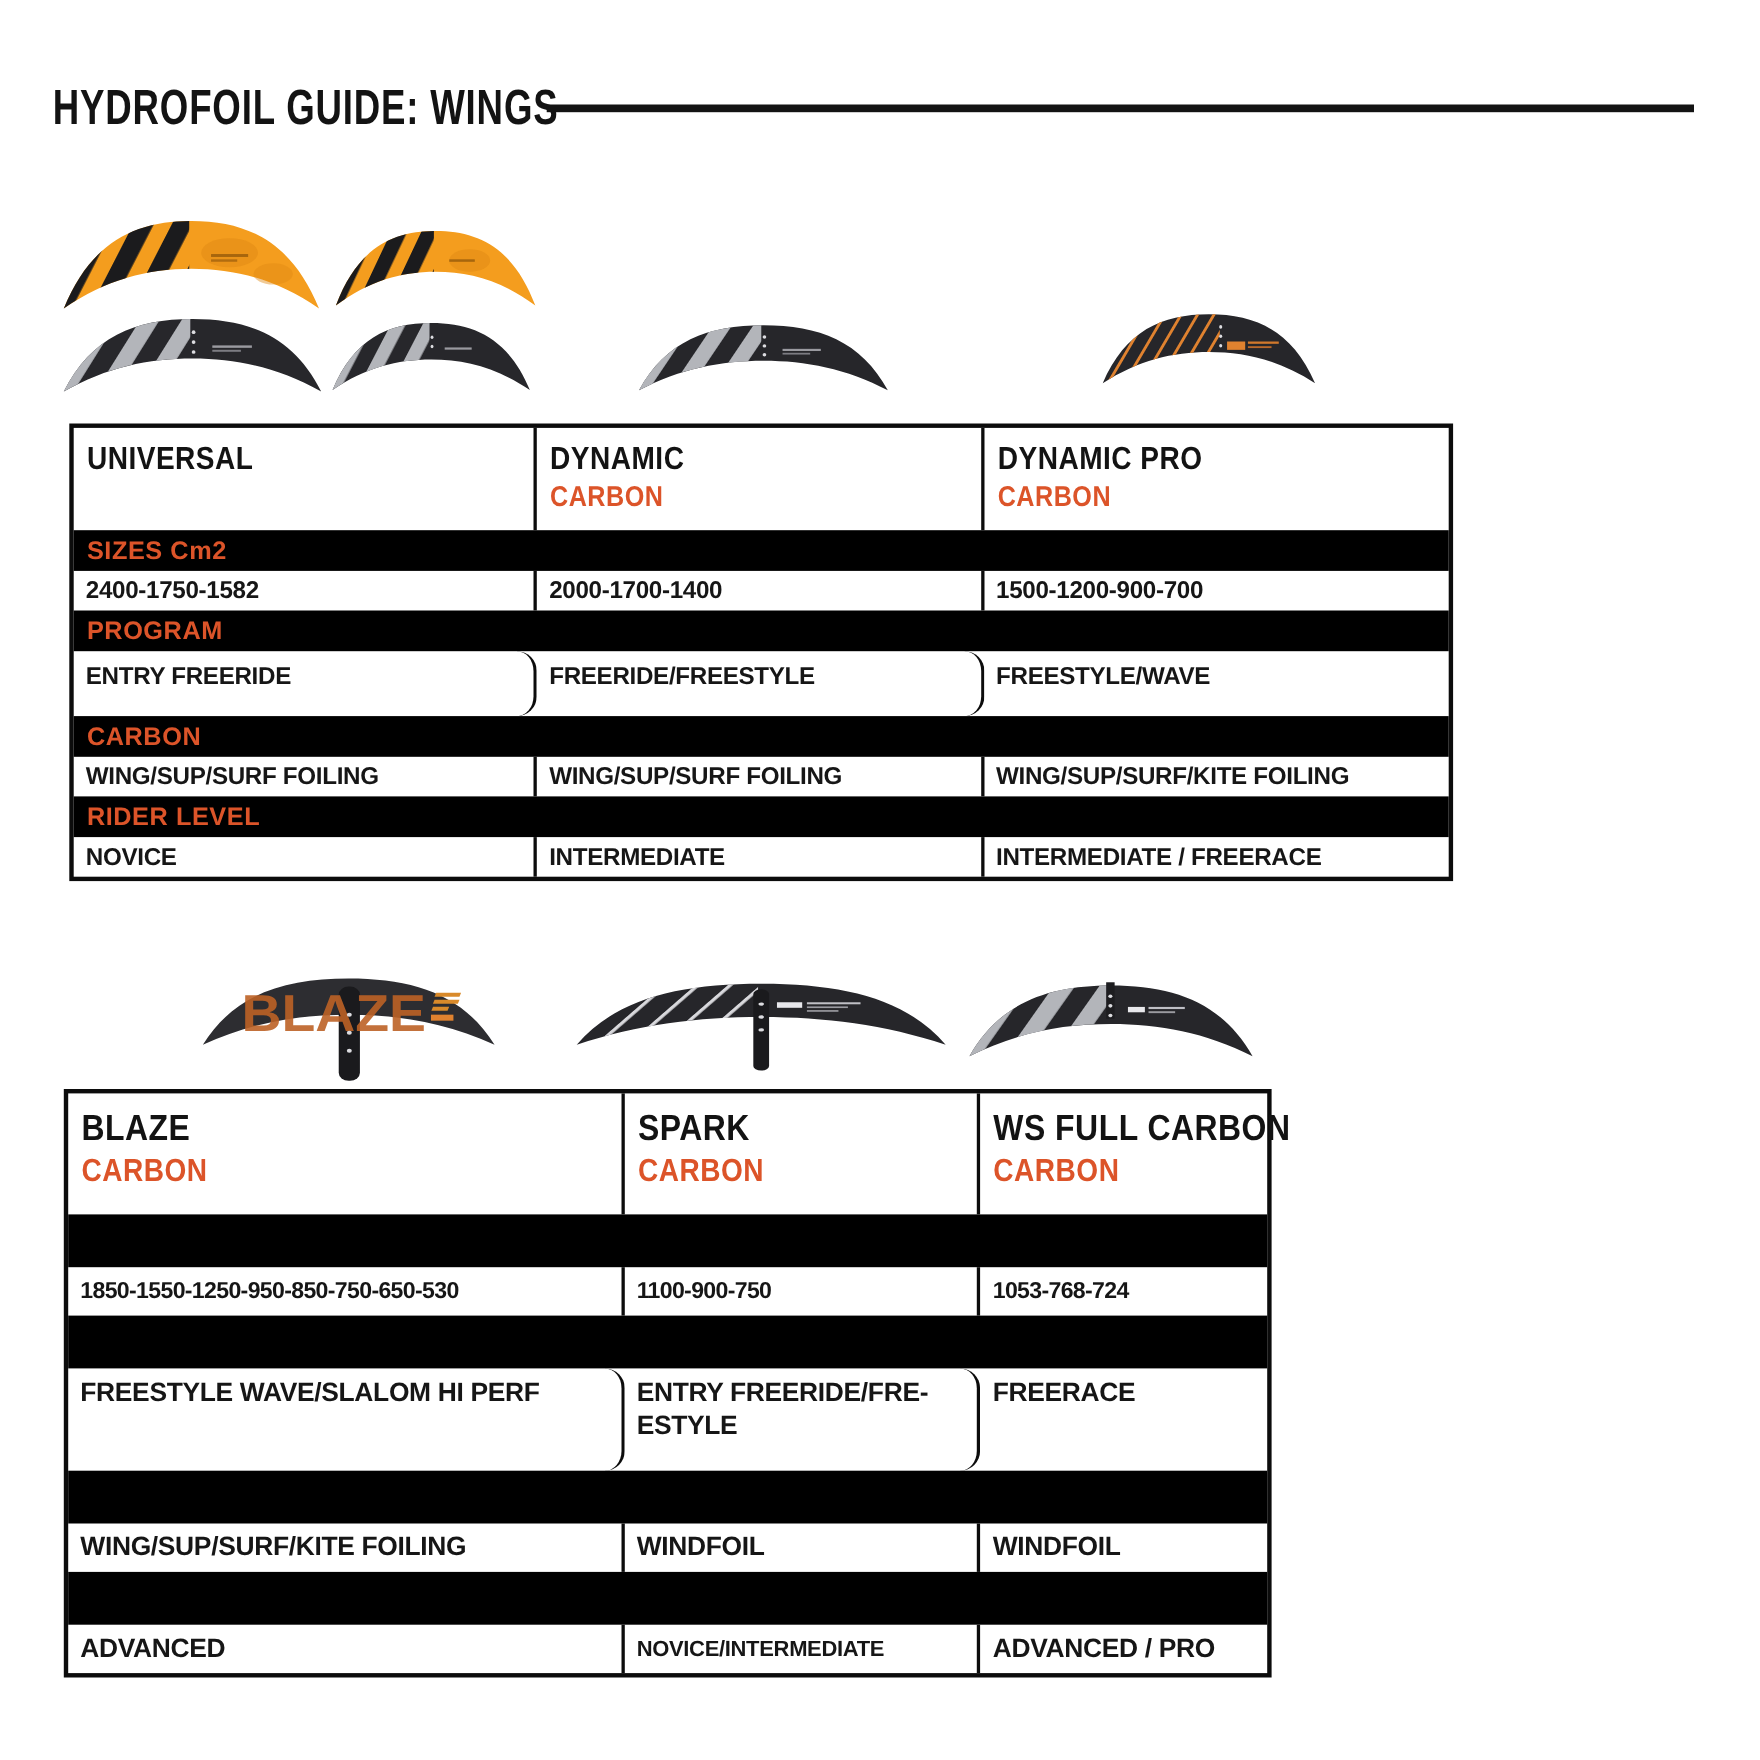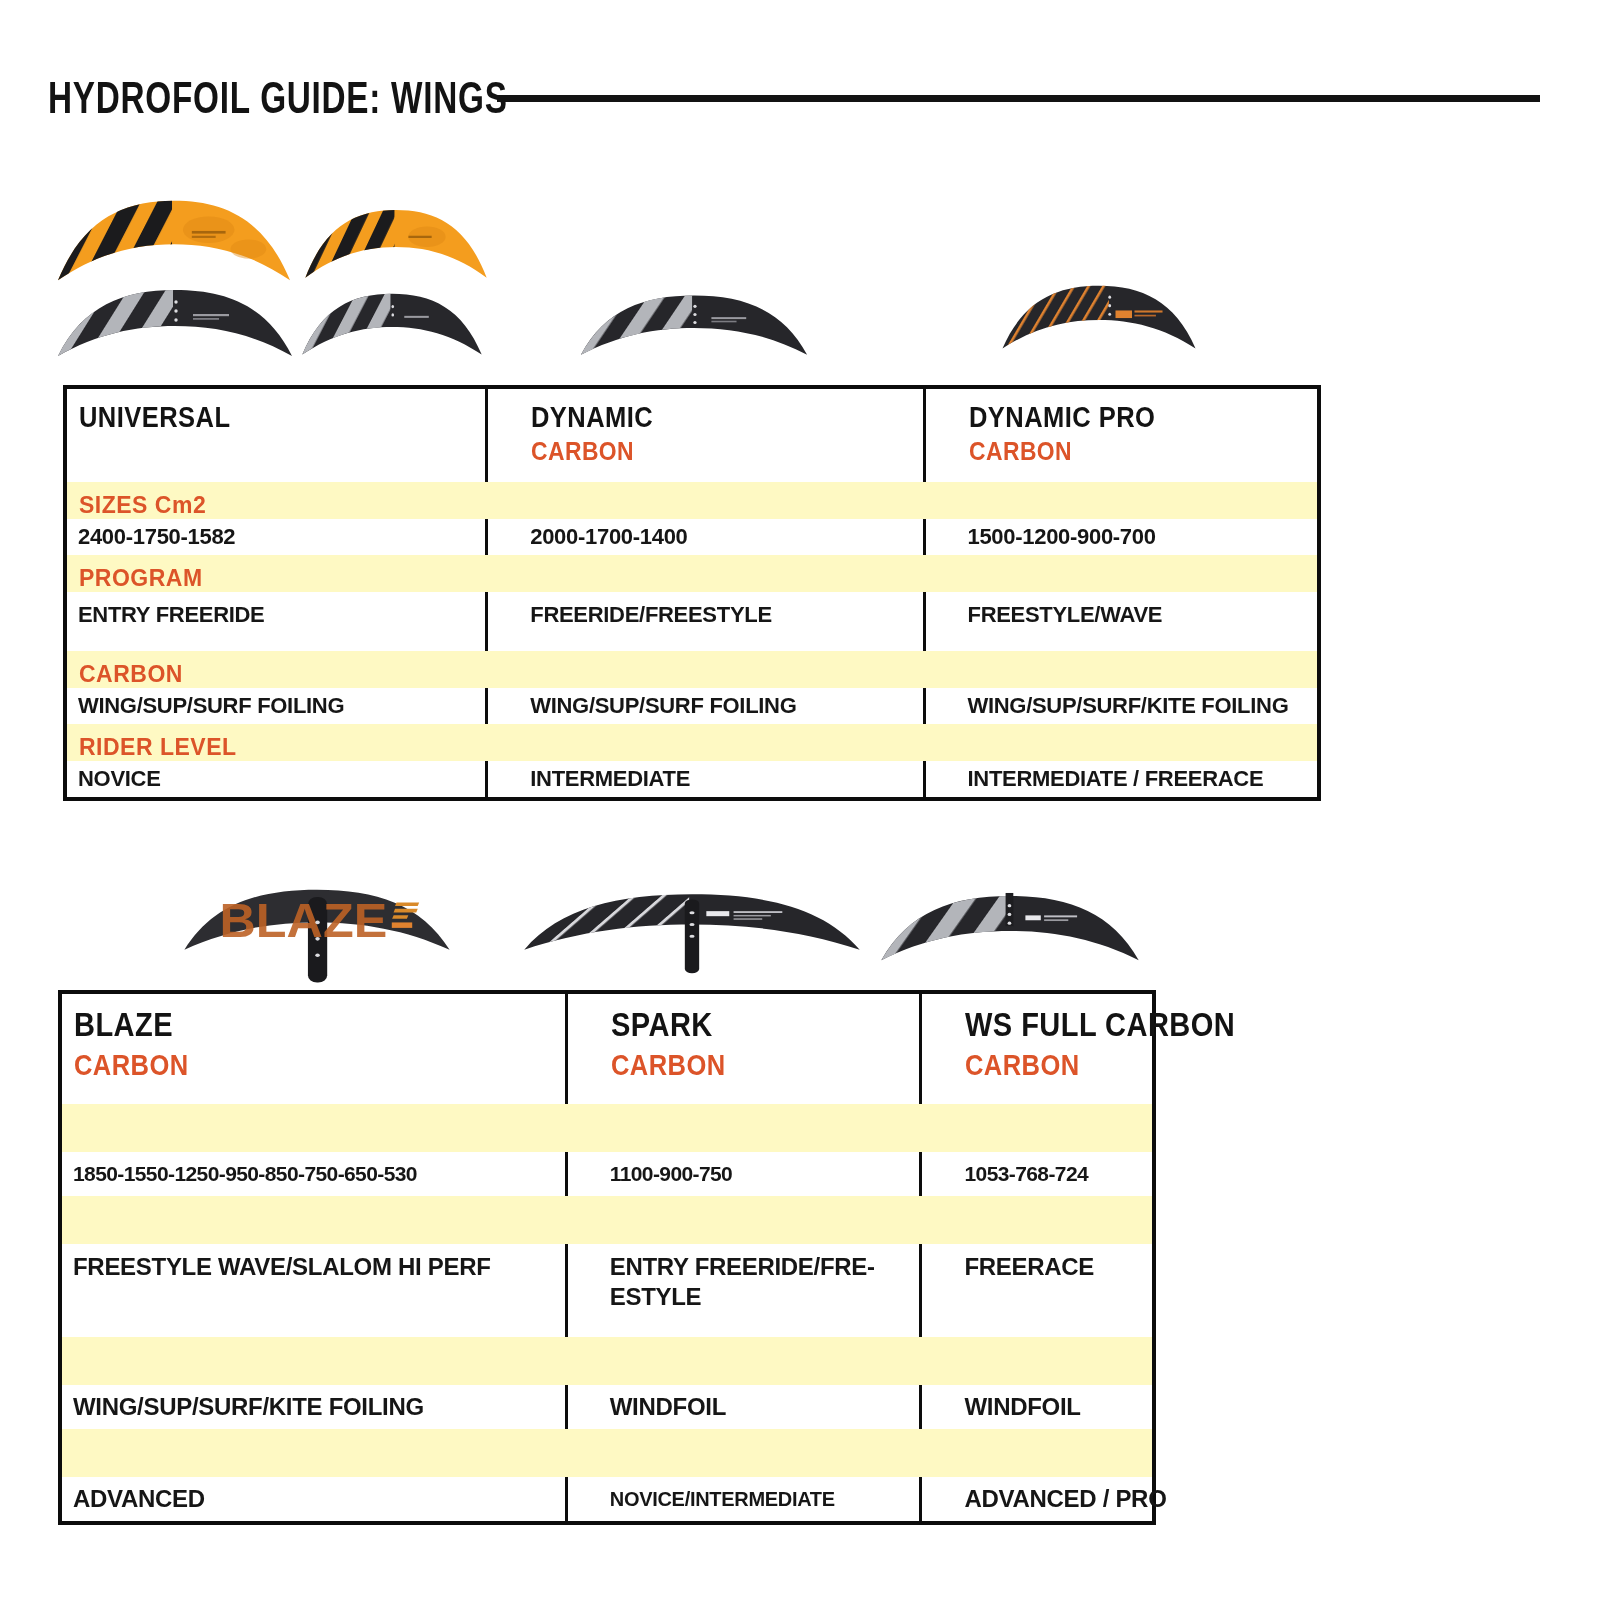--- a/index.html
+++ b/index.html
@@ -14,55 +14,55 @@
   }
   .cond-title{display:inline-block;transform:scaleX(.74);transform-origin:left center;}
   .title-rule{position:absolute;left:497px;top:95px;width:1043px;height:7px;background:#131313;}
 
   
   .wing{position:absolute;display:block;}
   .defs-holder{position:absolute;width:0;height:0;overflow:hidden;}
 
   
   .spec-table{position:absolute;background:#fff;border:4px solid #0c0c0c;box-sizing:border-box;}
-  .grid{display:grid;gap:31px;}
+  .grid{display:grid;}
   .t1 .grid{grid-template-columns:33.7% 32.5% 33.8%;}
   .t2 .grid{grid-template-columns:46.4% 29.7% 23.9%;}
   .grid>div{border-right:3px solid #0c0c0c;box-sizing:border-box;min-width:0;}
   .grid>div:last-child{border-right:none;}
 
   .head-row{align-items:stretch;}
   .t1 .head-row{height:93px;}
   .t2 .head-row{height:110px;}
   .head-cell{padding:10px 12px 0 12px;}
   .prod-name{font-weight:bold;color:#131313;white-space:nowrap;}
   .t1 .prod-name{font-size:29px;line-height:36px;}
   .t2 .prod-name{font-size:33px;line-height:42px;}
   .prod-mat{font-weight:bold;white-space:nowrap;}
   .t1 .prod-mat{font-size:26px;line-height:32px;}
   .t2 .prod-mat{font-size:29px;line-height:38px;}
   .cond{display:inline-block;transform:scaleX(.88);transform-origin:left center;letter-spacing:.5px;}
 
-  .bar{background:#fef9c3;display:flex;align-items:flex-end;padding:0 12px;}
+  .bar{background:#000000;display:flex;align-items:center;padding:0 12px;}
   .t1 .bar{height:37px;}
   .t2 .bar{height:48px;}
   .bar-label{font-weight:bold;font-size:23px;letter-spacing:.5px;}
 
   .val-row{}
   .t1 .val-row{height:36px;}
   .t1 .val-row.tall{height:59px;}
   .t2 .val-row{height:44px;}
   .t2 .val-row.tall{height:93px;}
   .val-cell{
     display:flex;align-items:center;padding:0 11px;
     font-weight:bold;font-size:22px;letter-spacing:-.3px;color:#161616;white-space:pre-line;
   }
   .t2 .val-cell{font-size:24px;}
   .t2 .val-cell.num{font-size:21px;letter-spacing:-.6px;}
-  .val-row.tall .val-cell{align-items:flex-start;padding-top:8px;line-height:30px;}
+  .val-row.tall .val-cell{align-items:flex-start;padding-top:8px;line-height:30px;border-radius:18px;}
   .val-cell.small{font-size:20px;}
 </style>
 </head>
 <body>
 
 <div id="page">
 
   <svg class="defs-holder" aria-hidden="true">
     <defs>
       <clipPath id="clipL">

